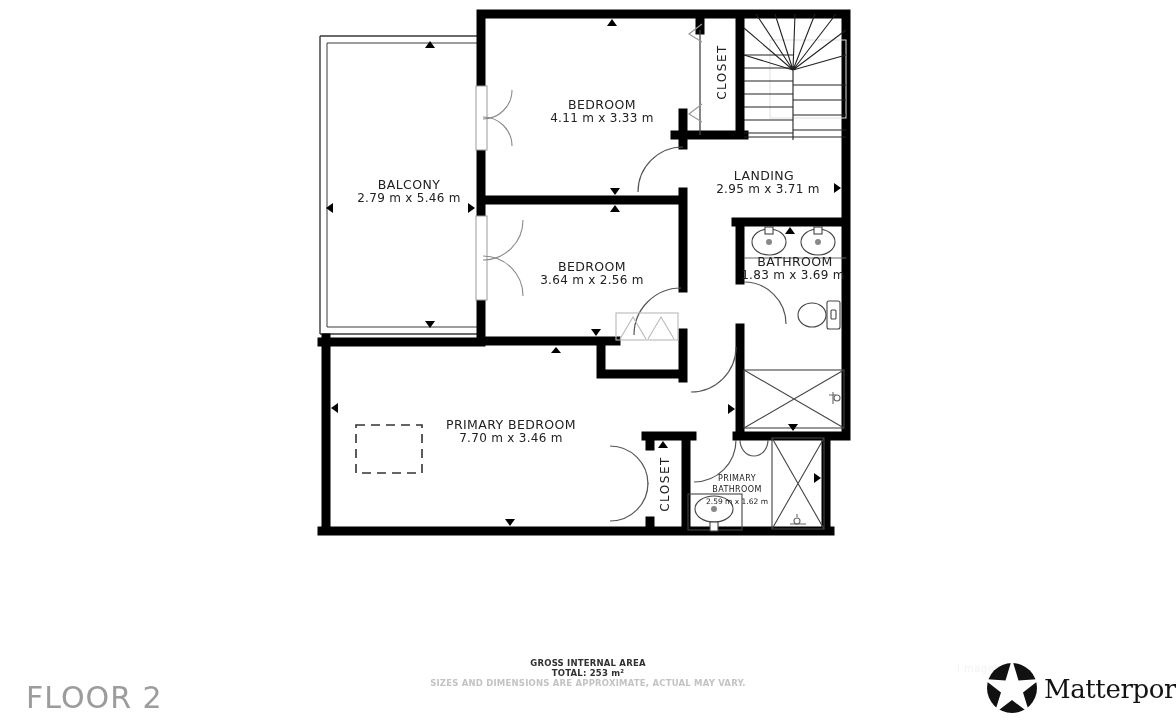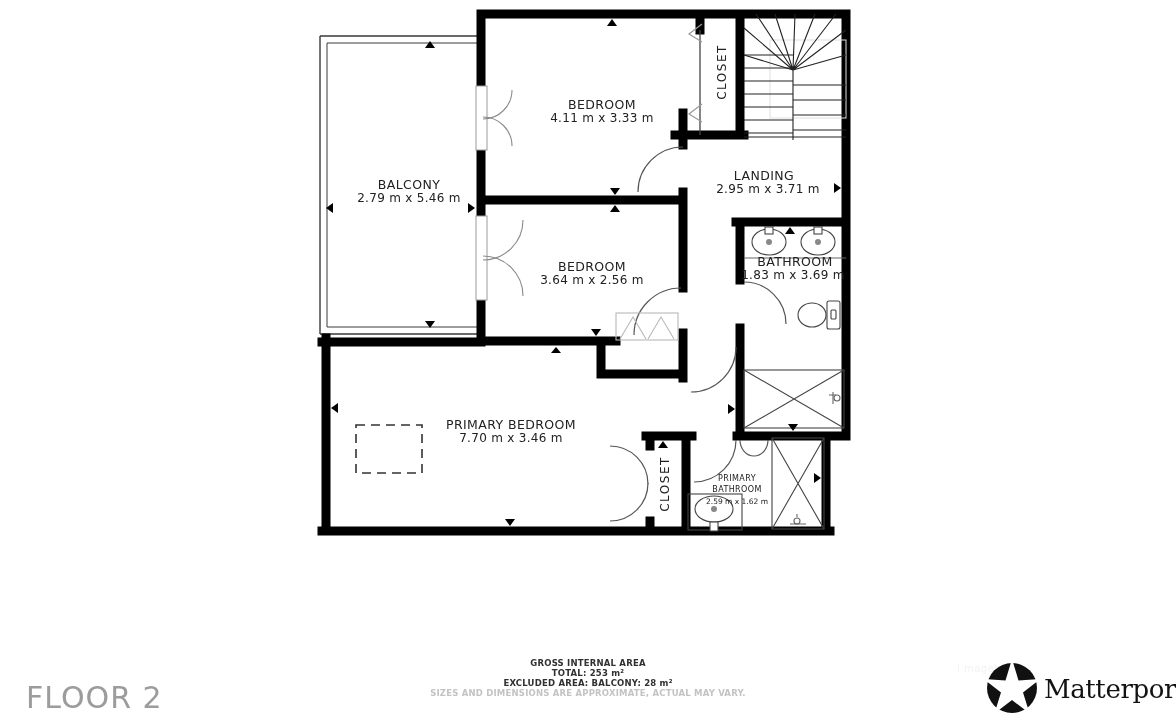--- a/index.html
+++ b/index.html
@@ -199,21 +199,20 @@
 
       <text class="small-room" x="737" y="481">PRIMARY</text>
       <text class="small-room" x="737" y="492">BATHROOM</text>
       <text class="small-dims" x="737" y="504">2.59 m x 1.62 m</text>
     </g>
   </svg>
 
   <div id="footer-block">
     <div>GROSS INTERNAL AREA</div>
     <div>TOTAL: 253 m²</div>
-    <div>EXCLUDED AREA: BALCONY: 28 m²</div>
     <div class="disclaimer">SIZES AND DIMENSIONS ARE APPROXIMATE, ACTUAL MAY VARY.</div>
   </div>
 
   <div id="floor-label">FLOOR 2</div>
 
   <div id="watermark">i magetag</div>
 
   <div id="brand">
     <svg width="56" height="58" viewBox="0 0 56 58">
       <g transform="translate(28,30)">

